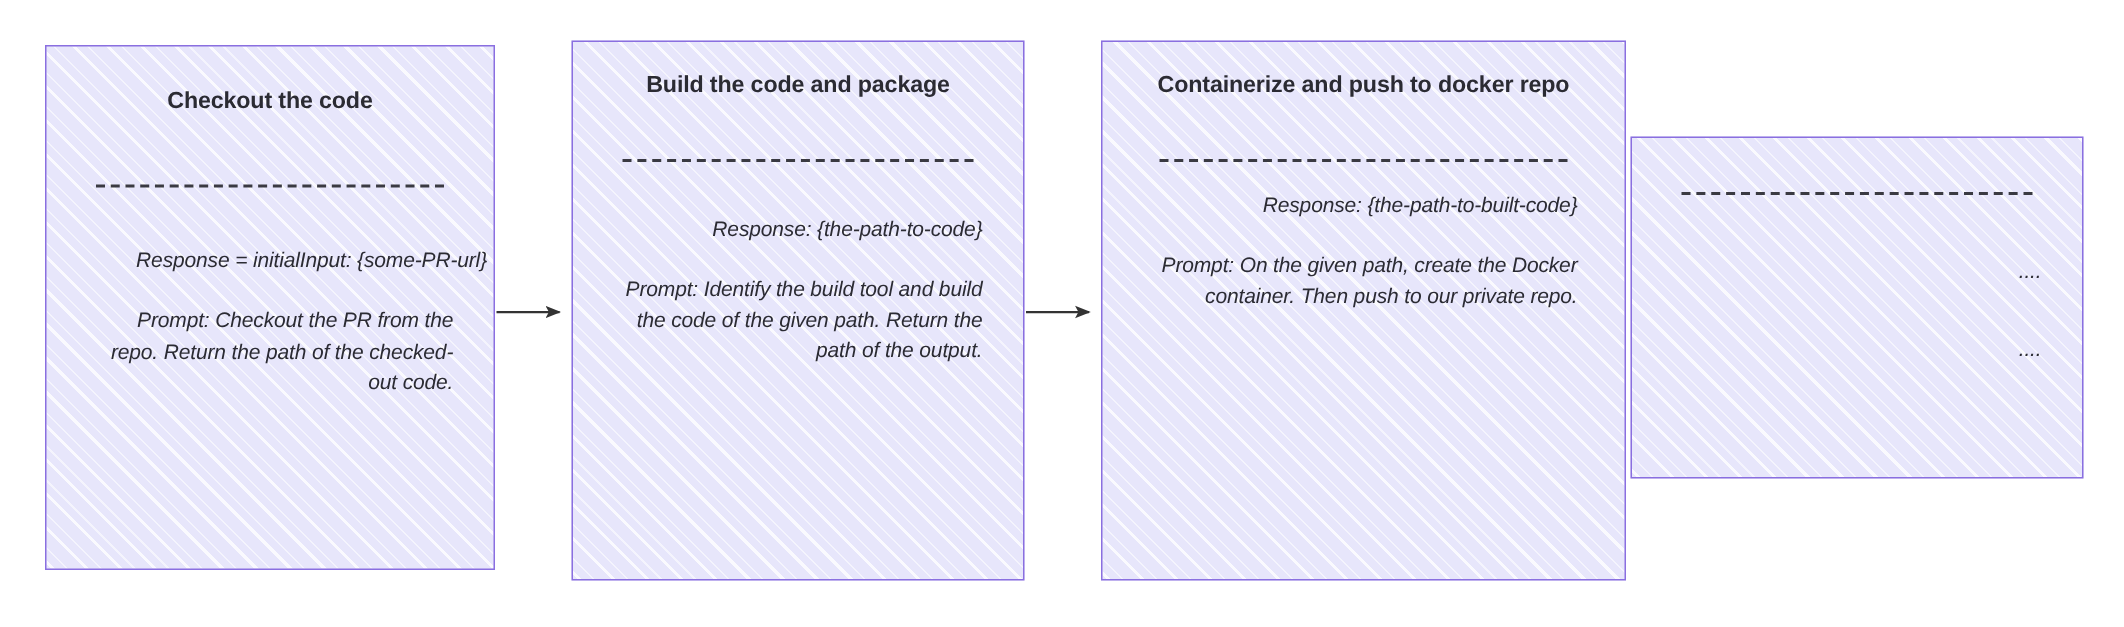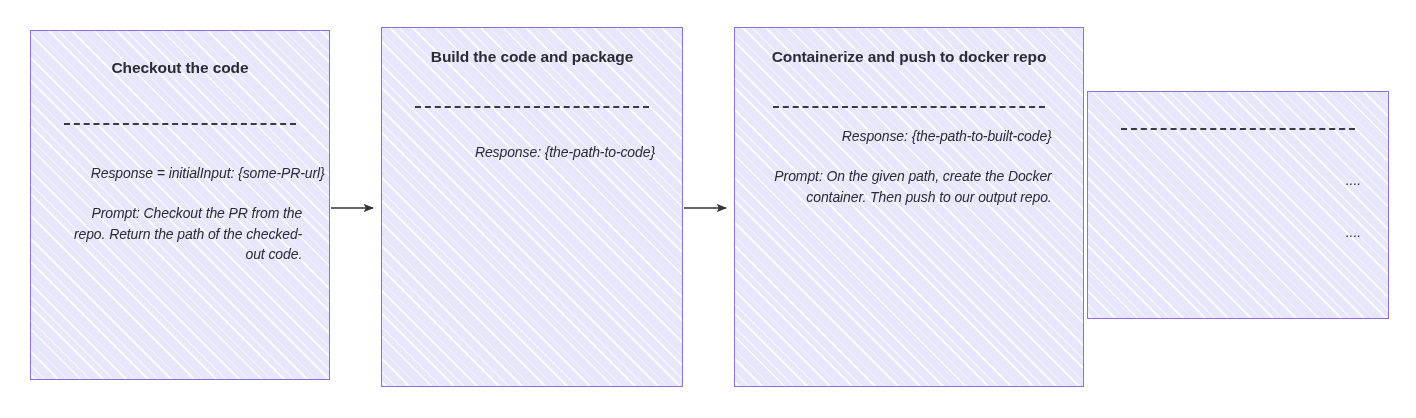--- a/index.html
+++ b/index.html
@@ -133,27 +133,28 @@
     <div class="node-title">Checkout the code</div>
     <div class="divider"></div>
     <div class="node-body first">Response = initialInput: {some-PR-url}</div>
     <div class="node-body">Prompt: Checkout the PR from the repo. Return the path of the checked-out code.</div>
   </div>
 
   <div class="node" id="node-2">
     <div class="node-title">Build the code and package</div>
     <div class="divider"></div>
     <div class="node-body first">Response: {the-path-to-code}</div>
+    <div class="node-body">Prompt: Identify the build tool and build the code of the given path. Return the path of the output.</div>
   </div>
 
   <div class="node" id="node-3">
     <div class="node-title">Containerize and push to docker repo</div>
     <div class="divider"></div>
     <div class="node-body first">Response: {the-path-to-built-code}</div>
-    <div class="node-body">Prompt: On the given path, create the Docker container. Then push to our output repo.</div>
+    <div class="node-body">Prompt: On the given path, create the Docker container. Then push to our private repo.</div>
   </div>
 
   <div class="node" id="node-4">
     <div class="divider"></div>
     <div class="node-body first">....</div>
     <div class="node-body">....</div>
   </div>
 
 </div>
 

